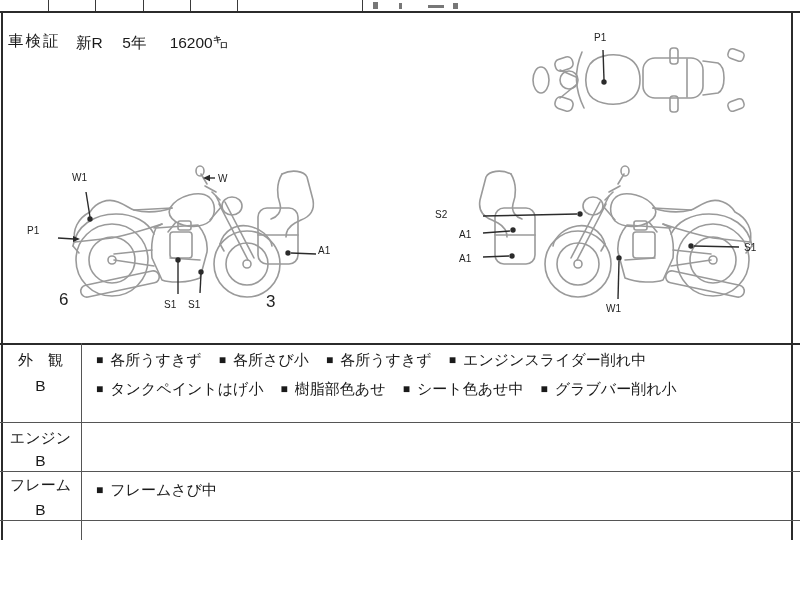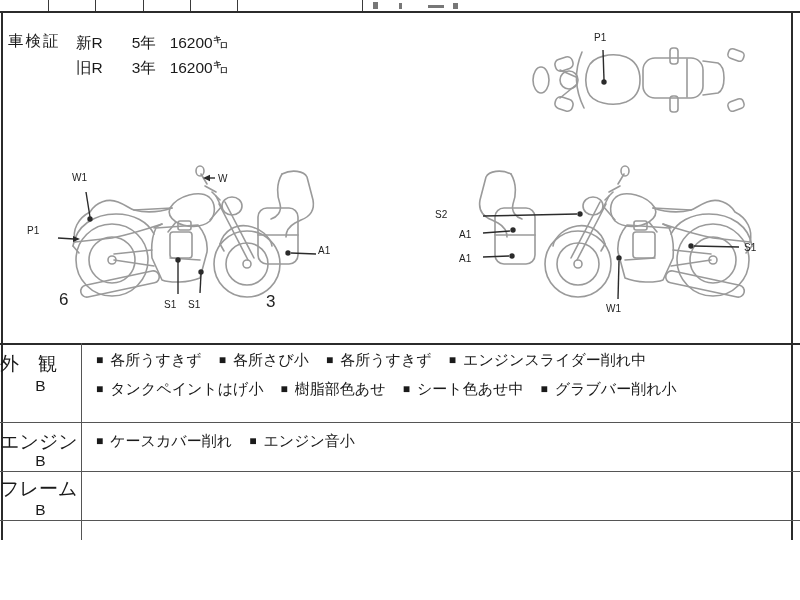--- a/index.html
+++ b/index.html
@@ -13,29 +13,29 @@
   .b-right{left:791px;top:0;width:2px;height:597px;background:#2b2b2b;}
   .b-bottom{left:0;top:594px;width:800px;height:3px;background:#2b2b2b;}
   
   .topstrip{left:0;top:0;width:800px;height:11px;border-bottom:2px solid #2b2b2b;background:#fff;}
   .topdiv{position:absolute;top:0;width:1px;height:11px;background:#3a3a3a;}
   .fragment{position:absolute;background:#777;}
   
   .insp-label{left:8px;top:31px;font-size:15.5px;letter-spacing:2px;}
   .insp-rows{left:76px;top:30px;font-size:15.5px;line-height:25px;}
   .insp-rows .cell-reg{display:inline-block;width:42px;}
-  .insp-rows .cell-yr{display:inline-block;width:43px;text-align:center;}
+  .insp-rows .cell-yr{display:inline-block;width:43px;}
   
   .dlabel{position:absolute;font-size:10px;color:#222;line-height:16px;}
   .dnum{position:absolute;font-size:17px;color:#222;line-height:17px;}
   
   .row-line{position:absolute;left:0;width:800px;height:1px;background:#555;}
   .row-line-top{position:absolute;left:0;top:343px;width:800px;height:2px;background:#2b2b2b;}
   .col-div{position:absolute;left:81px;top:343px;width:1px;height:252px;background:#555;}
-  .cat{position:absolute;left:0;width:81px;font-size:19px;}
+  .cat{position:absolute;left:0;width:81px;text-align:center;font-size:15px;}
   .grade{position:absolute;left:0;width:81px;text-align:center;font-size:15.5px;}
   .items{position:absolute;left:96px;width:692px;font-size:15px;line-height:27.5px;}
   .item{margin-right:13px;white-space:nowrap;}
   .item .bullet{margin-right:7px;font-size:12px;vertical-align:1px;}
   svg{position:absolute;overflow:visible;}
 </style>
 </head>
 <body>
 
 <div class="sheet">
@@ -102,25 +102,20 @@
     <div class="fragment" style="left:453px;top:3px;width:5px;height:6px"></div>
   </div>
 
   <div class="abs insp-label">車検証</div>
   <div class="abs insp-rows">
     <div>
       <span class="cell-reg">新R</span>
       <span class="cell-yr">5年</span>
       <span>16200㌔</span>
     </div>
-    <div>
-      <span class="cell-reg">旧R</span>
-      <span class="cell-yr">3年</span>
-      <span>16200㌔</span>
-    </div>
   </div>
 
   <svg style="left:530px;top:28px" width="220" height="85" viewBox="0 0 220 85">
     <g fill="none" stroke="#9a9a9a" stroke-width="1.6" stroke-linecap="round" stroke-linejoin="round">
       <ellipse cx="11" cy="52" rx="8" ry="13"></ellipse>
       <rect x="-9" y="-6" width="18" height="12" rx="5" transform="translate(34,36) rotate(-18)"></rect>
       <rect x="-9" y="-6" width="18" height="12" rx="5" transform="translate(34,76) rotate(18)"></rect>
       <path d="M30,42 L46,49"></path>
         <path d="M30,70 L46,57"></path>
       <circle cx="39" cy="52" r="9"></circle>
@@ -208,24 +203,23 @@
     <span class="item"><span class="bullet">■</span><span>各所うすきず</span></span>
     <span class="item"><span class="bullet">■</span><span>エンジンスライダー削れ中</span></span>
     <span class="item"><span class="bullet">■</span><span>タンクペイントはげ小</span></span>
     <span class="item"><span class="bullet">■</span><span>樹脂部色あせ</span></span>
     <span class="item"><span class="bullet">■</span><span>シート色あせ中</span></span>
     <span class="item"><span class="bullet">■</span><span>グラブバー削れ小</span></span>
   </div>
 
   <div class="cat" style="top:429px">エンジン</div>
   <div class="grade" style="top:452px">B</div>
-  <div class="items" style="top:427px">
-    <span class="item"><span class="bullet">■</span><span>ケースカバー削れ</span></span>
-    <span class="item"><span class="bullet">■</span><span>エンジン音小</span></span>
-  </div>
 
   <div class="cat" style="top:476px">フレーム</div>
   <div class="grade" style="top:501px">B</div>
+  <div class="items" style="top:476px">
+    <span class="item"><span class="bullet">■</span><span>フレームさび中</span></span>
+  </div>
 
   <div class="cat" style="top:542px">足まわり</div>
   <div class="grade" style="top:553px">C</div>
 
 </div>
 
 </body></html>

